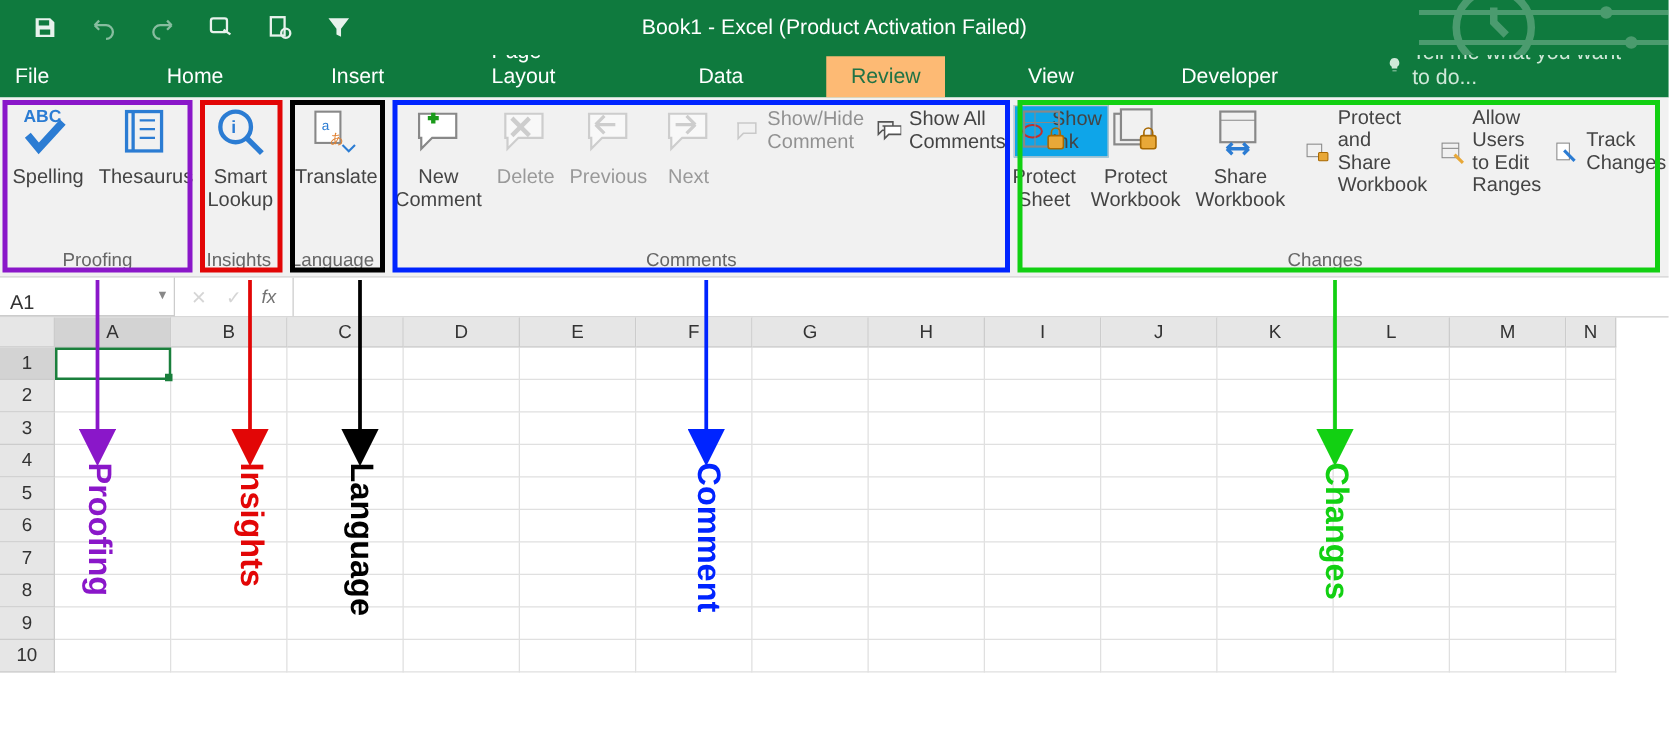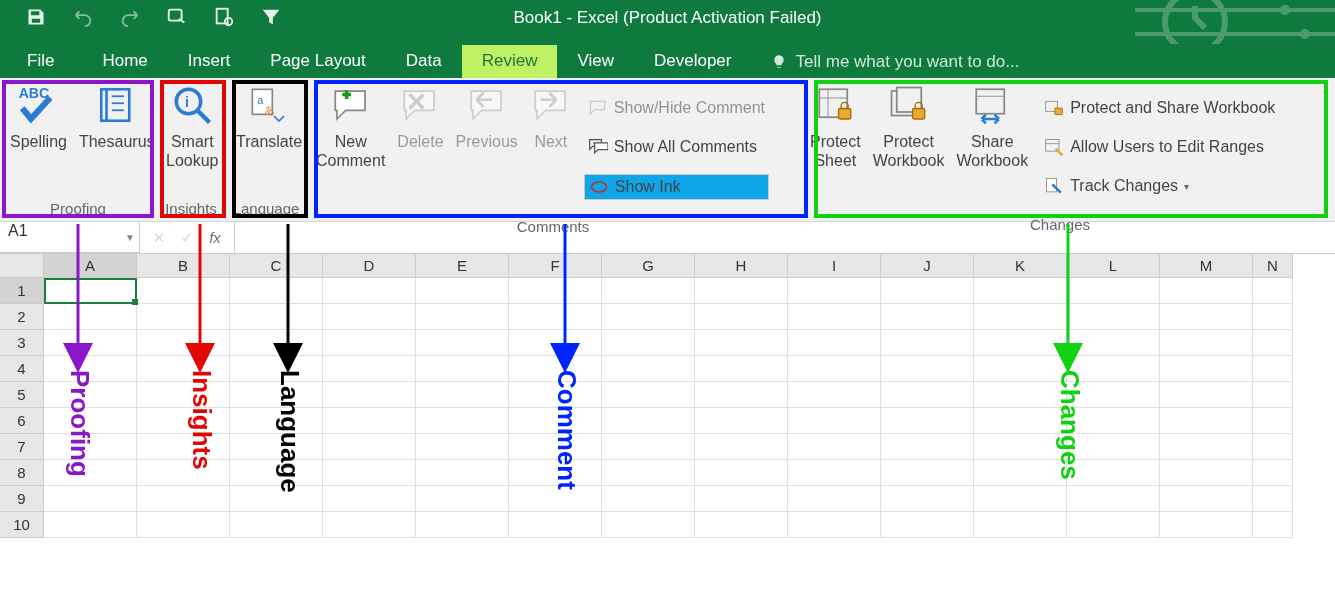--- a/index.html
+++ b/index.html
@@ -1,57 +1,57 @@
 <!DOCTYPE html>
 <html><head>
 <meta charset="utf-8">
 <style>
   * { box-sizing: border-box; margin: 0; padding: 0; font-family: "Segoe UI", Tahoma, sans-serif; }
   body { background: #fff; width: 1335px; height: 601px; overflow: hidden; position: relative; }
 
   
-  .title-bar { background: #0f7a3e; height: 44px; display: flex; align-items: flex-end; padding: 16px 10px; color: #fff; position: relative; }
+  .title-bar { background: #0f7a3e; height: 44px; display: flex; align-items: center; padding: 0 10px; color: #fff; position: relative; }
   .qat { display: flex; align-items: center; gap: 25px; padding-left: 15px; }
   .qat-item { width: 22px; height: 22px; display: flex; align-items: center; justify-content: center; opacity: 0.9; }
   .title-text { position: absolute; left: 50%; transform: translateX(-50%); font-size: 17px; font-weight: 400; white-space: nowrap; }
   .title-deco { position: absolute; right: 0; top: 0; width: 200px; height: 44px; opacity: 0.25; overflow: hidden; }
 
   
-  .tab-bar { background: #0f7a3e; height: 34px; display: flex; align-items: flex-end; padding-left: 15px; color: #fff; }
+  .tab-bar { background: #0f7a3e; height: 34px; display: flex; align-items: flex-end; color: #fff; gap: 46px; }
   .tab { padding: 6px 20px 7px 20px; font-size: 17px; cursor: default; }
   .tab.file { padding-left: 12px; padding-right: 28px; }
-  .tab.active { background: #bef264; color: #217346; }
+  .tab.active { background: #fdba74; color: #217346; }
   .tellme { display: flex; align-items: center; gap: 8px; padding: 6px 20px; font-size: 17px; color: #cfe8d8; }
   .bulb { width: 16px; height: 16px; }
 
   
   .ribbon { background: #f1f1f1; height: 144px; display: flex; position: relative; border-bottom: 1px solid #d4d4d4; }
   .group { display: flex; flex-direction: column; padding: 2px 4px 0 4px; }
   .group-body { display: flex; flex: 1 1 auto; align-items: flex-start; }
   .group-label { text-align: center; font-size: 15px; color: #666; padding: 2px 0 4px 0; }
   .bigbtn { display: flex; flex-direction: column; align-items: center; justify-content: flex-start; padding: 4px 6px 0 6px; color: #444; font-size: 16px; line-height: 19px; text-align: center; }
   .bigbtn .ico { width: 42px; height: 42px; display: flex; align-items: flex-end; justify-content: center; margin-bottom: 6px; }
   .bigbtn.disabled { opacity: 0.5; }
-  .small-col { display: flex; flex-direction: column; gap: 15px; padding: 16px 6px; }
+  .small-col { display: flex; flex-direction: row; gap: 2px; padding: 4px 6px; }
   .smallbtn { display: flex; align-items: center; gap: 6px; font-size: 16px; color: #444; padding: 2px 4px; }
   .smallbtn.disabled { opacity: 0.55; }
   .smallbtn .mini { width: 20px; height: 20px; display:flex; align-items:center; justify-content:center;}
   .smallbtn.showink { background: #0ea5e9; border: 1px solid #c8c8c8; }
 
   
   .hlbox { position: absolute; pointer-events: none; }
   .hl-purple { border: 4px solid #8a17c9; }
   .hl-red    { border: 4px solid #e20606; }
   .hl-black  { border: 4px solid #000; }
   .hl-blue   { border: 4px solid #0024ff; }
   .hl-green  { border: 4px solid #12d012; }
 
   
   .formula-bar { height: 32px; border-bottom: 1px solid #ccc; display: flex; align-items: stretch; background:#fff;}
-  .namebox { width: 140px; border: 1px solid #ccc; border-top:none; border-left:none; display: flex; align-items: flex-start; padding: 0 8px; font-size: 16px; color:#333; position:relative;}
+  .namebox { width: 140px; border: 1px solid #ccc; border-top:none; border-left:none; display: flex; align-items: flex-end; padding: 0 8px; font-size: 16px; color:#333; position:relative;}
   .namebox .dd { position:absolute; right:4px; top:50%; transform:translateY(-50%); color:#888; font-size:10px;}
   .fx-btns { display: flex; align-items: center; gap: 10px; padding: 0 10px; border-right:1px solid #ccc; color:#999;}
   .fx-btn {width:18px; text-align:center; font-size:15px;}
   .fx-area { flex:1; display:flex; align-items:center; padding:0 6px; color:#333; font-style:italic;}
 
   
   .grid { position: relative; }
   .col-headers { display:flex; height:24px; }
   .corner { width:44px; background:#e6e6e6; border-right:1px solid #ccc; border-bottom:1px solid #ccc;}
   .ch { width:93px; background:#e6e6e6; border-right:1px solid #ccc; border-bottom:1px solid #ccc; text-align:center; font-size:15px; color:#333; line-height:24px;}

